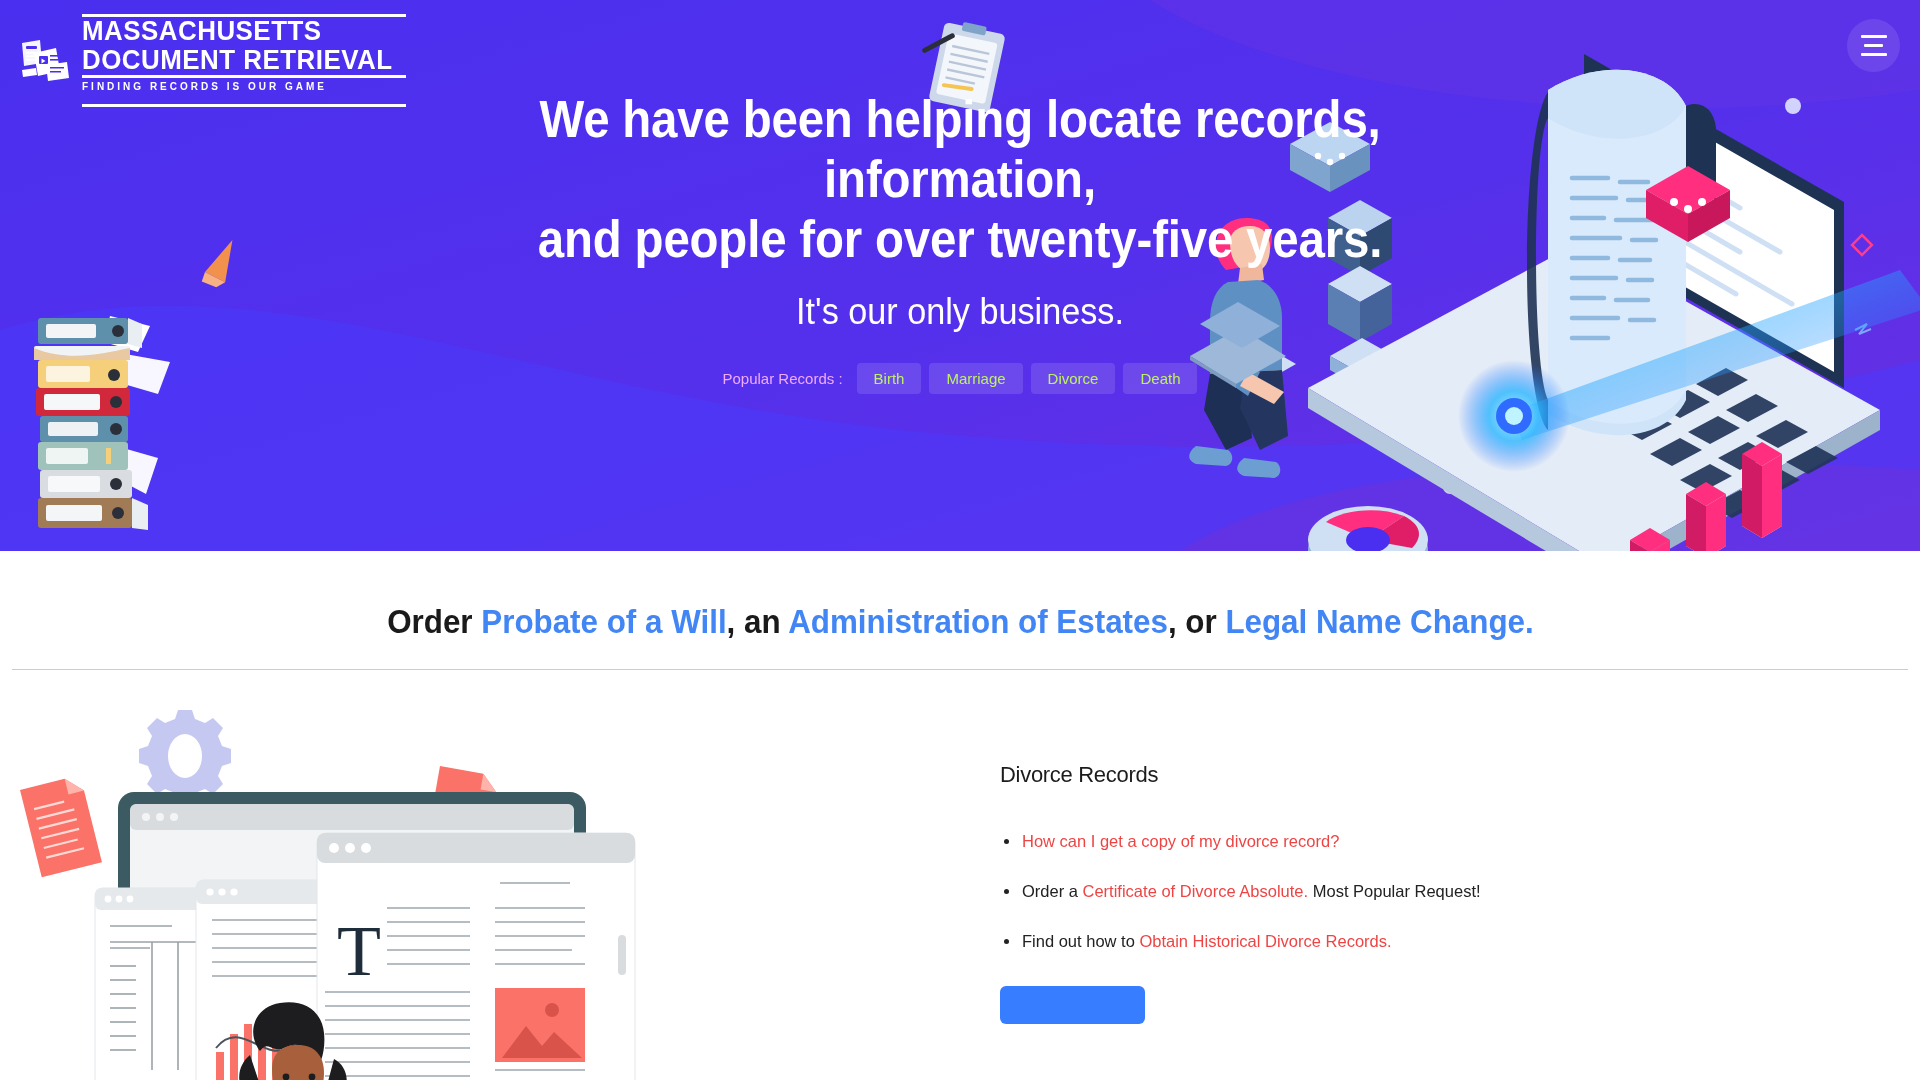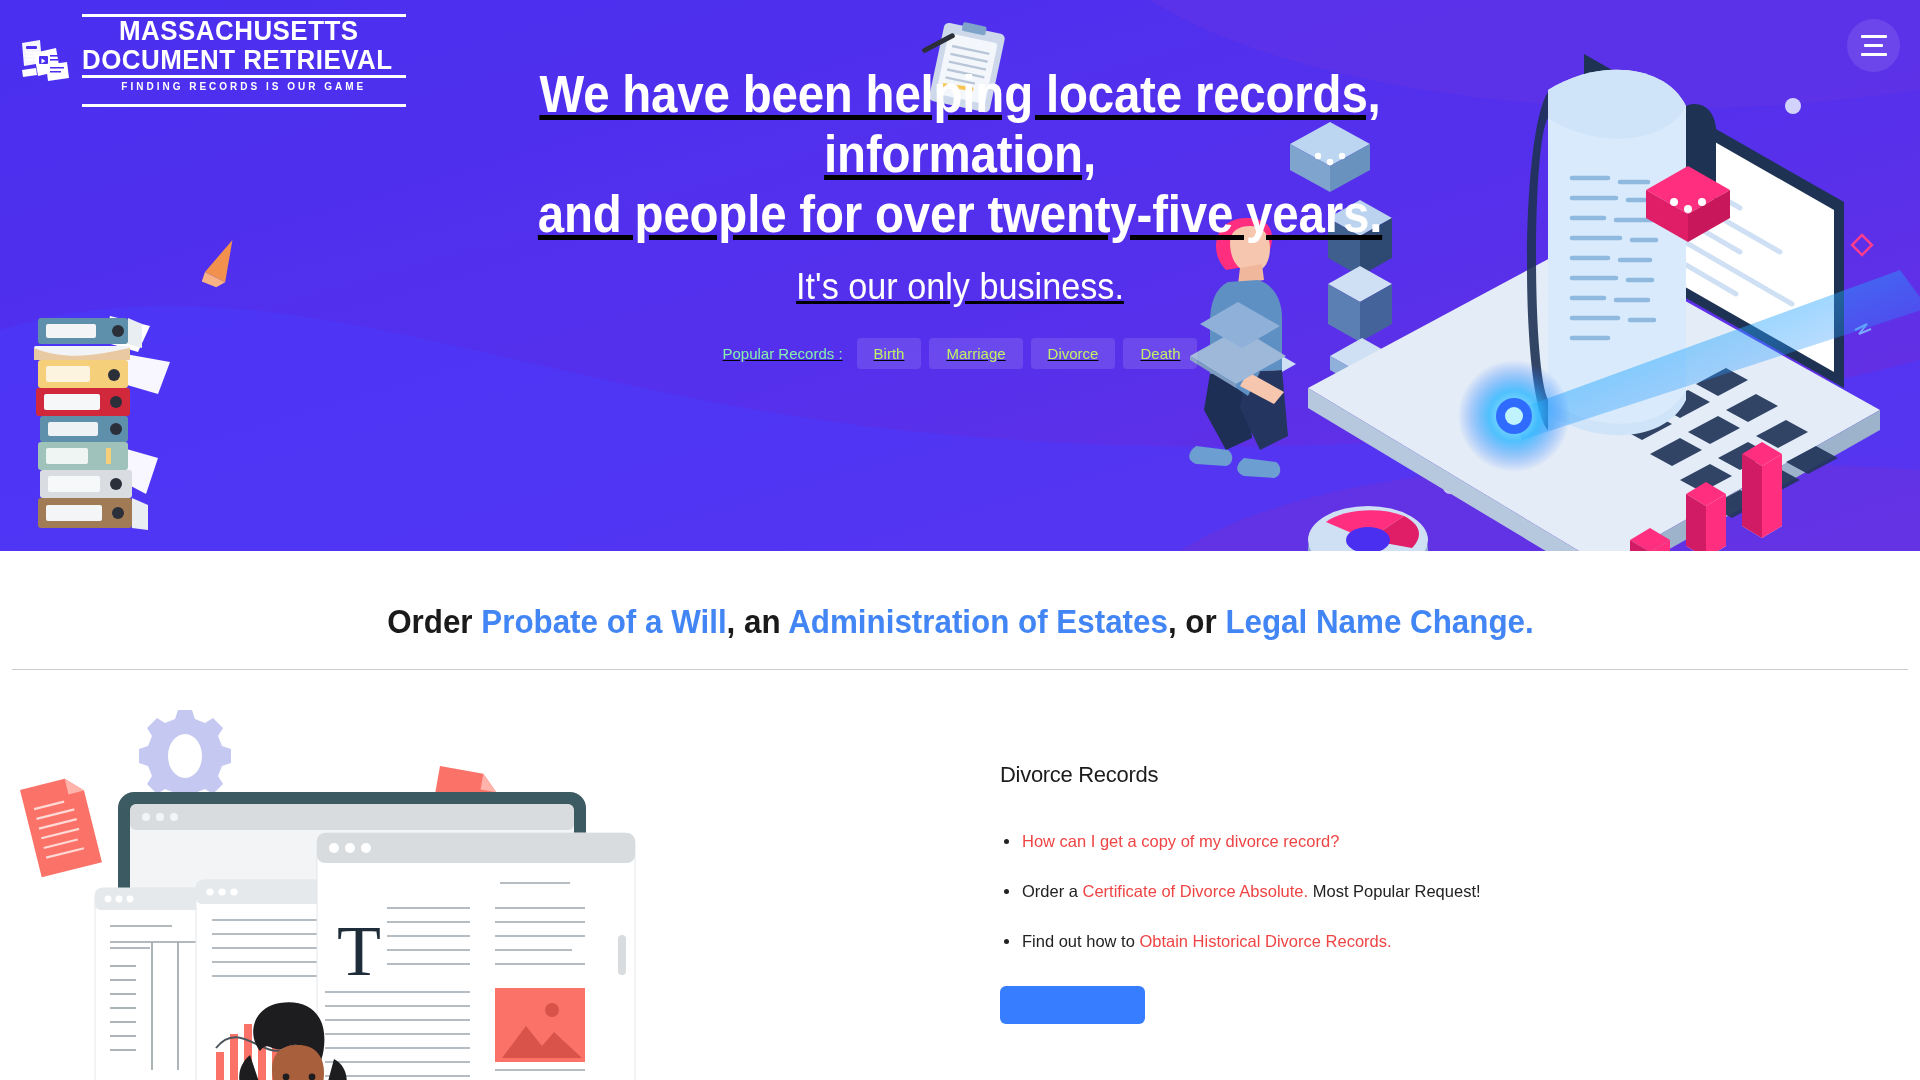--- a/index.html
+++ b/index.html
@@ -20,21 +20,21 @@
   }
   .hero-bg-svg { position: absolute; inset: 0; width: 1920px; height: 551px; }
 
   .logo-wrap {
     position: absolute;
     left: 20px; top: 14px;
     display: flex; align-items: center; gap: 12px;
     z-index: 20;
   }
   .logo-icon { width: 50px; height: 48px; flex: none; }
-  .logo-text { display: flex; flex-direction: column; align-items: center; }
+  .logo-text { display: flex; flex-direction: column; align-items: flex-start; }
   .logo-rule { height: 3px; background: #fff; width: 100%; }
   .logo-line1 {
     font-family: "Liberation Sans Narrow", "Liberation Sans", sans-serif;
     font-weight: 700; color: #fff; font-size: 27px; letter-spacing: 0.5px;
     line-height: 1.08; white-space: nowrap; transform: scaleX(0.96); transform-origin: left;
   }
   .logo-line2 {
     font-family: "Liberation Sans Narrow", "Liberation Sans", sans-serif;
     font-weight: 700; color: #fff; font-size: 27px; letter-spacing: 0.5px;
     line-height: 1.08; white-space: nowrap; transform: scaleX(0.96); transform-origin: left;
@@ -51,38 +51,38 @@
     display: flex; flex-direction: column; align-items: center; justify-content: center;
     gap: 6px; cursor: pointer; z-index: 20; border: none;
   }
   .menu-btn span { display: block; height: 3px; background: #fff; border-radius: 1px; }
   .menu-btn span:nth-child(1) { width: 26px; }
   .menu-btn span:nth-child(2) { width: 19px; }
   .menu-btn span:nth-child(3) { width: 26px; }
 
   .hero-content {
     position: absolute; left: 0; right: 0; top: 0;
-    z-index: 10; text-align: center; padding-top: 65px; text-decoration: underline;
+    z-index: 10; text-align: center; padding-top: 90px;
   }
   .hero-h1 {
     font-family: "Liberation Sans Narrow", "Liberation Sans", sans-serif;
     color: #fff; font-weight: 700;
     font-size: 51px; line-height: 60px; letter-spacing: -0.2px;
     max-width: 1180px; margin: 0 auto;
     transform: scaleX(0.93); transform-origin: center;
   }
   .hero-sub {
     font-family: "Liberation Sans Narrow", "Liberation Sans", sans-serif;
     color: #fff; font-weight: 400; font-size: 36px; margin-top: 21px;
     transform: scaleX(0.95);
   }
   .popular-row {
     margin-top: 30px; display: flex; align-items: center; justify-content: center; gap: 8px;
   }
-  .popular-label { color: #86efac; font-size: 15px; margin-right: 6px; }
+  .popular-label { color: #f0abfc; font-size: 15px; margin-right: 6px; }
   .pill {
     background: rgba(255,255,255,0.12);
     color: #bef264; font-size: 15px; border: none; cursor: pointer;
     padding: 8px 17px; border-radius: 4px; line-height: 1;
   }
 
   
   .order-bar {
     width: 1920px; text-align: center; padding-top: 52px;
   }

